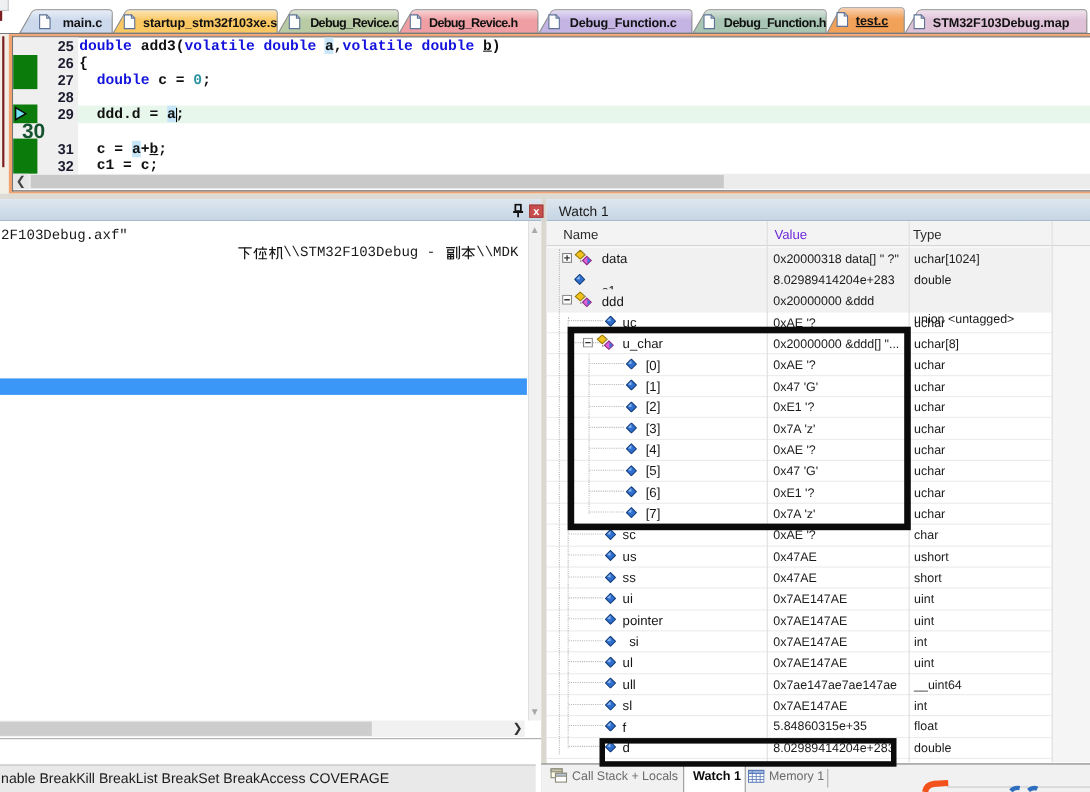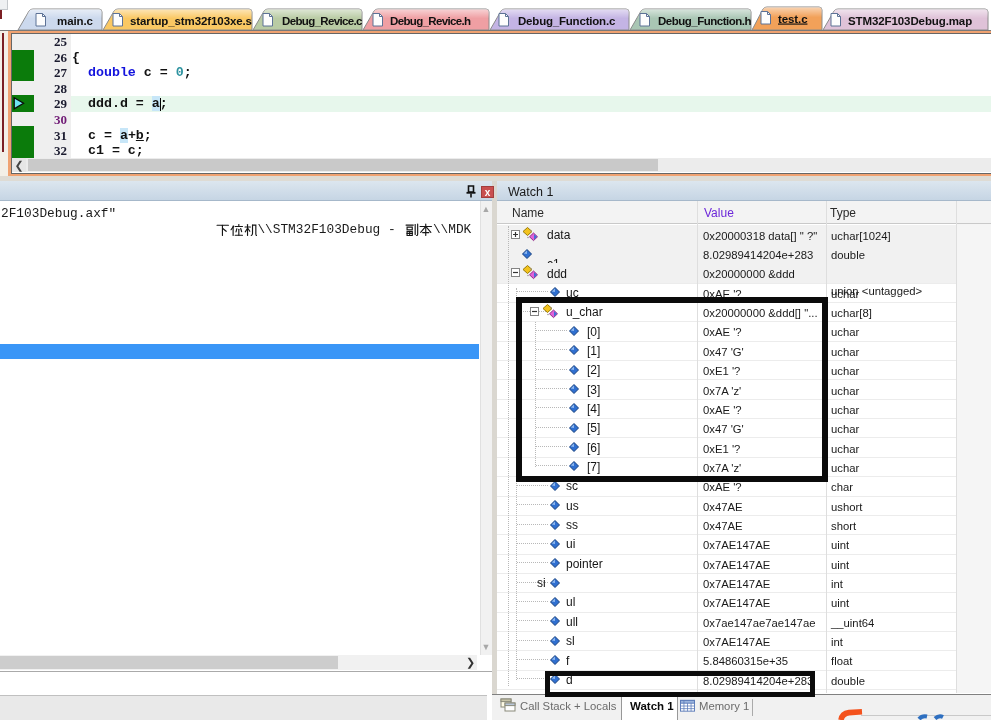--- a/index.html
+++ b/index.html
@@ -1,18 +1,18 @@
 <!DOCTYPE html>
 <html><head><meta charset="utf-8">
 <style>
 *{margin:0;padding:0;box-sizing:border-box}
 html,body{width:991px;height:720px;overflow:hidden;background:#fff}
 #root{position:absolute;left:0;top:0;width:991px;height:720px;font-family:"Liberation Sans",sans-serif;background:#fff}
 .abs{position:absolute}
-.mono{font-family:Liberation Serif, serif}
+.mono{font-family:Liberation Sans, sans-serif}
 .code{font-family:"Liberation Mono",monospace;font-size:13.3px;font-weight:bold;line-height:15.6px;white-space:pre;color:#111}
 .k{color:#1313dd}
 .num{color:#2e93a0}
 .hla{background:#c7e6f8}
 .ub{text-decoration:underline}
 .cmdtxt{font-family:"Liberation Mono",monospace;font-size:12.8px;line-height:16.5px;white-space:pre;color:#1a1a1a}
 .wtext{font-size:12px;color:#151515;white-space:pre}
 .vtext{font-size:11.3px;color:#1a1a1a;white-space:pre}
 .gline{position:absolute;background:#ececec}
 </style></head><body>
@@ -96,23 +96,24 @@
 <div class="abs" style="left:12px;top:95px;width:21.5px;height:16.6px;background:#0b7b0b"></div>
 <div class="abs" style="left:12px;top:126px;width:21.5px;height:32.4px;background:#0b7b0b"></div>
 <svg class="abs" style="left:12px;top:95px" width="20" height="17" viewBox="0 0 20 17">
       <path d="M2.2,2.8 L11.5,8.3 L2.2,13.8 Z" fill="#6fe3f2" stroke="#0c0c0c" stroke-width="1.3"></path>
     </svg>
 <div class="abs mono" style="left:20px;top:34.0px;width:47px;height:15.6px;line-height:15.6px;font-size:13px;font-weight:bold;color:#1b1b2f;text-align:right">25</div>
 <div class="abs mono" style="left:20px;top:49.6px;width:47px;height:15.6px;line-height:15.6px;font-size:13px;font-weight:bold;color:#1b1b2f;text-align:right">26</div>
 <div class="abs mono" style="left:20px;top:65.2px;width:47px;height:15.6px;line-height:15.6px;font-size:13px;font-weight:bold;color:#1b1b2f;text-align:right">27</div>
 <div class="abs mono" style="left:20px;top:80.8px;width:47px;height:15.6px;line-height:15.6px;font-size:13px;font-weight:bold;color:#1b1b2f;text-align:right">28</div>
 <div class="abs mono" style="left:20px;top:96.4px;width:47px;height:15.6px;line-height:15.6px;font-size:13px;font-weight:bold;color:#1b1b2f;text-align:right">29</div>
-<div class="abs mono" style="left:20px;top:112.0px;width:47px;height:15.6px;line-height:15.6px;font-size:13px;font-weight:bold;color:#701a75;text-align:right">30</div>
+<div class="abs mono" style="left:20px;top:112.0px;width:47px;height:15.6px;line-height:15.6px;font-size:19px;font-weight:bold;color:#14532d;text-align:left">30</div>
 <div class="abs mono" style="left:20px;top:127.6px;width:47px;height:15.6px;line-height:15.6px;font-size:13px;font-weight:bold;color:#1b1b2f;text-align:right">31</div>
 <div class="abs mono" style="left:20px;top:143.2px;width:47px;height:15.6px;line-height:15.6px;font-size:13px;font-weight:bold;color:#1b1b2f;text-align:right">32</div>
+<div class="abs code" style="left:72px;top:34.0px"><span class="k">double</span> add3(<span class="k">volatile</span> <span class="k">double</span> <span class="hla">a</span>,<span class="k">volatile</span> <span class="k">double</span> <span class="ub">b</span>)</div>
 <div class="abs code" style="left:72px;top:49.6px">{</div>
 <div class="abs code" style="left:72px;top:65.2px">  <span class="k">double</span> c = <span class="num">0</span>;</div>
 <div class="abs code" style="left:72px;top:96.4px">  ddd.d = <span class="hla">a</span>;</div>
 <div class="abs code" style="left:72px;top:127.6px">  c = <span class="hla">a</span>+<span class="ub">b</span>;</div>
 <div class="abs code" style="left:72px;top:143.2px">  c1 = c;</div>
 <div class="abs" style="left:159.5px;top:97.5px;width:1.6px;height:13px;background:#000"></div>
 <div class="abs" style="left:12px;top:158.4px;width:979px;height:14px;background:#ececec"></div>
 <div class="abs" style="left:12px;top:158.4px;width:14px;height:14px;background:#e6e6e6;color:#444;font-size:11px;line-height:14px;text-align:center">❮</div>
 <div class="abs" style="left:28px;top:159.4px;width:630px;height:12px;background:#c9c9c9"></div>
 <div class="abs" style="left:0;top:176px;width:991px;height:5px;background:#dedbd4"></div>
@@ -179,20 +180,21 @@
 <div class="abs cmdtxt" style="left:432.9px;top:222px">\\MDK</div>
 <div class="abs" style="left:0;top:344px;width:479px;height:15px;background:#3a96f7"></div>
 <div class="abs" style="left:480px;top:201px;width:12px;height:454px;background:#f1f1f1;border-left:1px solid #e0e0e0"></div>
 <div class="abs" style="left:480px;top:203px;width:12px;height:12px;color:#a8a8a8;font-size:9px;line-height:12px;text-align:center">▲</div>
 <div class="abs" style="left:480px;top:641px;width:12px;height:12px;color:#a8a8a8;font-size:9px;line-height:12px;text-align:center">▼</div>
 <div class="abs" style="left:0;top:655px;width:477px;height:15px;background:#f1f1f1"></div>
 <div class="abs" style="left:0;top:656px;width:338px;height:13px;background:#cdcdcd"></div>
 <div class="abs" style="left:464px;top:655px;width:13px;height:15px;color:#333;font-size:11px;line-height:15px;text-align:center">❯</div>
 <div class="abs" style="left:0;top:671px;width:492px;height:1px;background:#aaa"></div>
 <div class="abs" style="left:0;top:695px;width:487px;height:25px;background:#e9e9e9;border-top:1px solid #c0c0c0"></div>
+<div class="abs mono" style="left:1px;top:699.5px;font-size:12.8px;color:#1a1a1a;white-space:pre">nable BreakKill BreakList BreakSet BreakAccess COVERAGE</div>
 <div class="abs" style="left:497px;top:181px;width:494px;height:20px;background:linear-gradient(#dce6ef,#c6d5e4);border-bottom:1px solid #a6b8ca"></div>
 <div class="abs" style="left:508px;top:184.5px;font-size:12.5px;color:#1a1a1a">Watch 1</div>
 <div class="abs" style="left:497px;top:201px;width:494px;height:23px;background:#f3f3f3;border-bottom:1px solid #c9c9c9"></div>
 <div class="abs wtext" style="left:512px;top:205.5px;color:#2a2a2a">Name</div>
 <div class="abs wtext" style="left:704px;top:205.5px;color:#6d28d9">Value</div>
 <div class="abs wtext" style="left:830px;top:205.5px;color:#2a2a2a">Type</div>
 <div class="abs" style="left:497px;top:224px;width:494px;height:469px;background:#fff"></div>
 <div class="abs" style="left:956px;top:224px;width:35px;height:469px;background:#f5f5f5"></div>
 <div class="abs" style="left:497px;top:224.6px;width:459px;height:19.35px;background:#f1f1f1"></div>
     <div class="gline" style="left:497px;top:243.95px;width:459px;height:1px"></div>
@@ -376,21 +378,21 @@
     </svg>
     <div class="abs wtext" style="left:566px;top:556.7500000000001px">pointer</div>
     <div class="abs vtext" style="left:703px;top:558.6500000000001px">0x7AE147AE</div>
     <div class="abs vtext" style="left:831px;top:558.6500000000001px">uint</div>
     <div class="gline" style="left:497px;top:592.25px;width:459px;height:1px"></div>
     <div class="abs" style="left:517px;top:581.5749999999999px;width:31px;height:1px;border-top:1px dotted #b8b8b8"></div>
     <svg class="abs" style="left:550px;top:577.5749999999999px" width="10" height="10" viewBox="0 0 10 10">
       <path d="M5,0.5 L9.5,5 L5,9.5 L0.5,5 Z" fill="#2f6fd0" stroke="#16407e" stroke-width="1"></path>
       <path d="M5,1.6 L1.8,4.6 L5,5 Z" fill="#8db7ee"></path>
     </svg>
-    <div class="abs wtext" style="left:537px;top:576.1px">si</div>
+    <div class="abs wtext" style="left:572px;top:576.1px">si</div>
     <div class="abs vtext" style="left:703px;top:578.0px">0x7AE147AE</div>
     <div class="abs vtext" style="left:831px;top:578.0px">int</div>
     <div class="gline" style="left:497px;top:611.6px;width:459px;height:1px"></div>
     <div class="abs" style="left:517px;top:600.925px;width:31px;height:1px;border-top:1px dotted #b8b8b8"></div>
     <svg class="abs" style="left:550px;top:596.925px" width="10" height="10" viewBox="0 0 10 10">
       <path d="M5,0.5 L9.5,5 L5,9.5 L0.5,5 Z" fill="#2f6fd0" stroke="#16407e" stroke-width="1"></path>
       <path d="M5,1.6 L1.8,4.6 L5,5 Z" fill="#8db7ee"></path>
     </svg>
     <div class="abs wtext" style="left:566px;top:595.45px">ul</div>
     <div class="abs vtext" style="left:703px;top:597.35px">0x7AE147AE</div>

